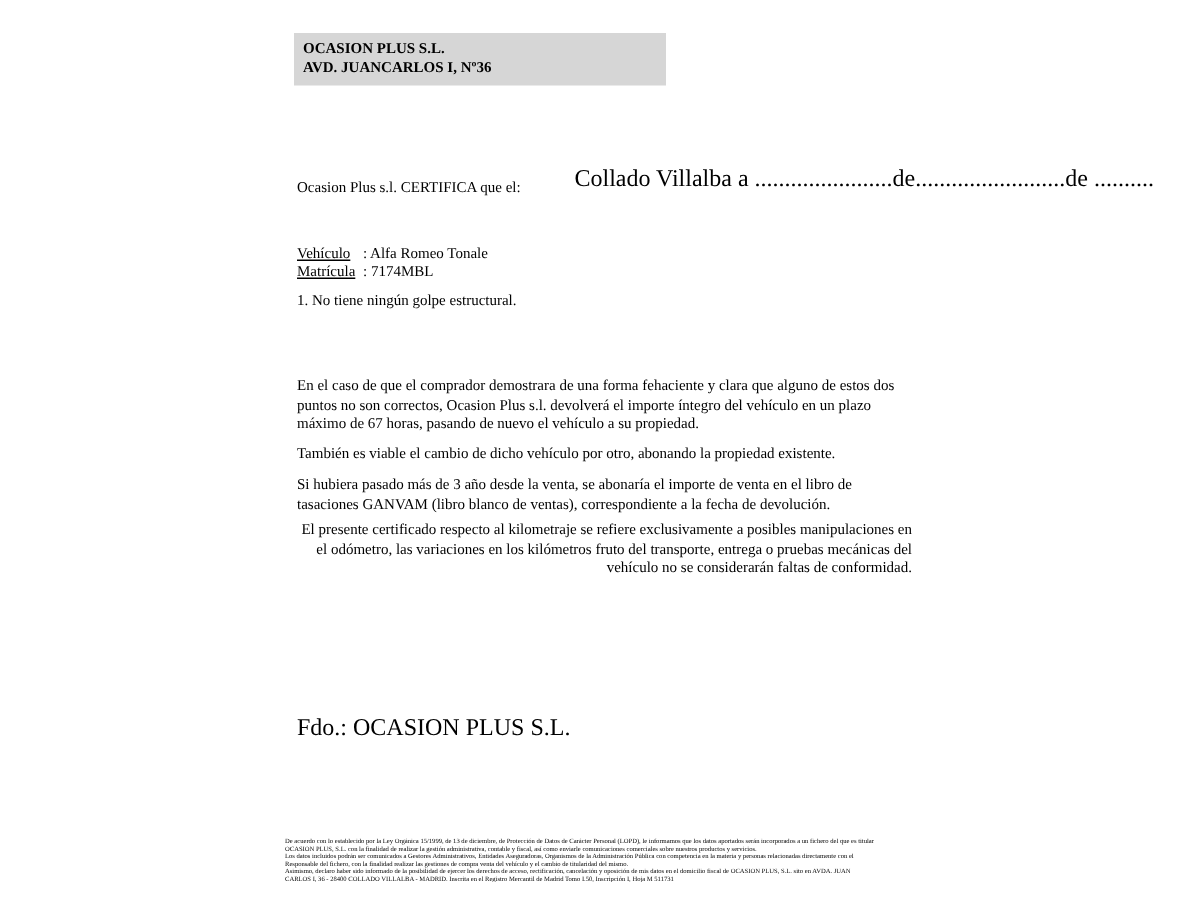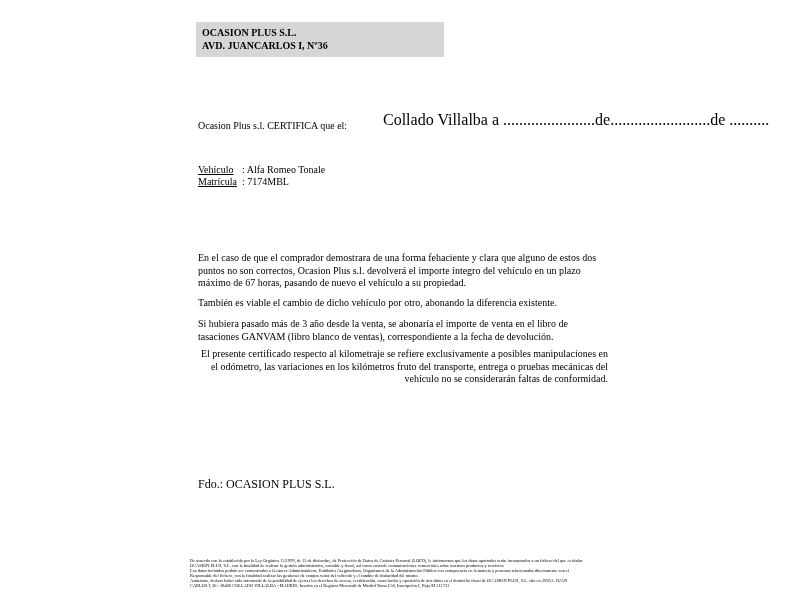--- a/index.html
+++ b/index.html
@@ -42,21 +42,21 @@
   }
   .label-underline {
     display: inline-block;
     width: 44px;
     text-decoration: underline;
   }
   .cert-line { white-space: nowrap; }
   .signature {
     left: 198px;
     top: 477px;
-    font-size: 12px;
+    font-size: 16px;
     white-space: nowrap;
   }
   .legal {
     left: 190px;
     top: 559px;
     width: 430px;
     font-size: 4.4px;
     line-height: 4.9px;
   }
   .legal div { white-space: nowrap; overflow: hidden; }
@@ -76,23 +76,24 @@
   <div class="abs body-text" style="top:120px;">Ocasion Plus s.l. CERTIFICA que el:</div>
 
   <div class="abs body-text cert-line" style="top:164px;">
     <span class="label-underline">Vehículo</span><span>: Alfa Romeo Tonale</span>
   </div>
 
   <div class="abs body-text cert-line" style="top:176px;">
     <span class="label-underline">Matrícula</span><span>: 7174MBL</span>
   </div>
 
+  <div class="abs body-text" style="top:195px;">1. No tiene ningún golpe estructural.</div>
 
   <div class="abs body-text" style="top:252px;">En el caso de que el comprador demostrara de una forma fehaciente y clara que alguno de estos dos puntos no son correctos, Ocasion Plus s.l. devolverá el importe íntegro del vehículo en un plazo máximo de 67 horas, pasando de nuevo el vehículo a su propiedad.</div>
-  <div class="abs body-text" style="top:297px;">También es viable el cambio de dicho vehículo por otro, abonando la diferencia existente.</div>
+  <div class="abs body-text" style="top:297px;">También es viable el cambio de dicho vehículo por otro, abonando la propiedad existente.</div>
   <div class="abs body-text" style="top:318px;">Si hubiera pasado más de  3 año desde la venta, se abonaría el importe de venta en el libro de tasaciones GANVAM (libro blanco de ventas), correspondiente a la fecha de devolución.</div>
   <div class="abs body-text" style="top:348px;text-align:right;">El presente certificado respecto al kilometraje se refiere exclusivamente a posibles manipulaciones en el odómetro, las variaciones en los kilómetros fruto del transporte, entrega o pruebas mecánicas del vehículo no se considerarán faltas de conformidad.</div>
 
   <div class="abs signature">Fdo.: OCASION PLUS S.L.</div>
 
   <div class="abs legal">
     <div>De acuerdo con lo establecido por la Ley Orgánica 15/1999, de 13 de diciembre, de Protección de Datos de Carácter Personal (LOPD), le informamos que los datos aportados serán incorporados a un fichero del que es titular</div>
     <div>OCASIÓN PLUS, S.L. con la finalidad de realizar la gestión administrativa, contable y fiscal, así como enviarle comunicaciones comerciales sobre nuestros productos y servicios.</div>
     <div>Los datos incluidos podrán ser comunicados a Gestores Administrativos, Entidades Aseguradoras, Organismos de la Administración Pública con competencia en la materia y personas relacionadas directamente con el</div>
     <div>Responsable del fichero, con la finalidad realizar las gestiones de compra venta del vehículo y el cambio de titularidad del mismo.</div>

